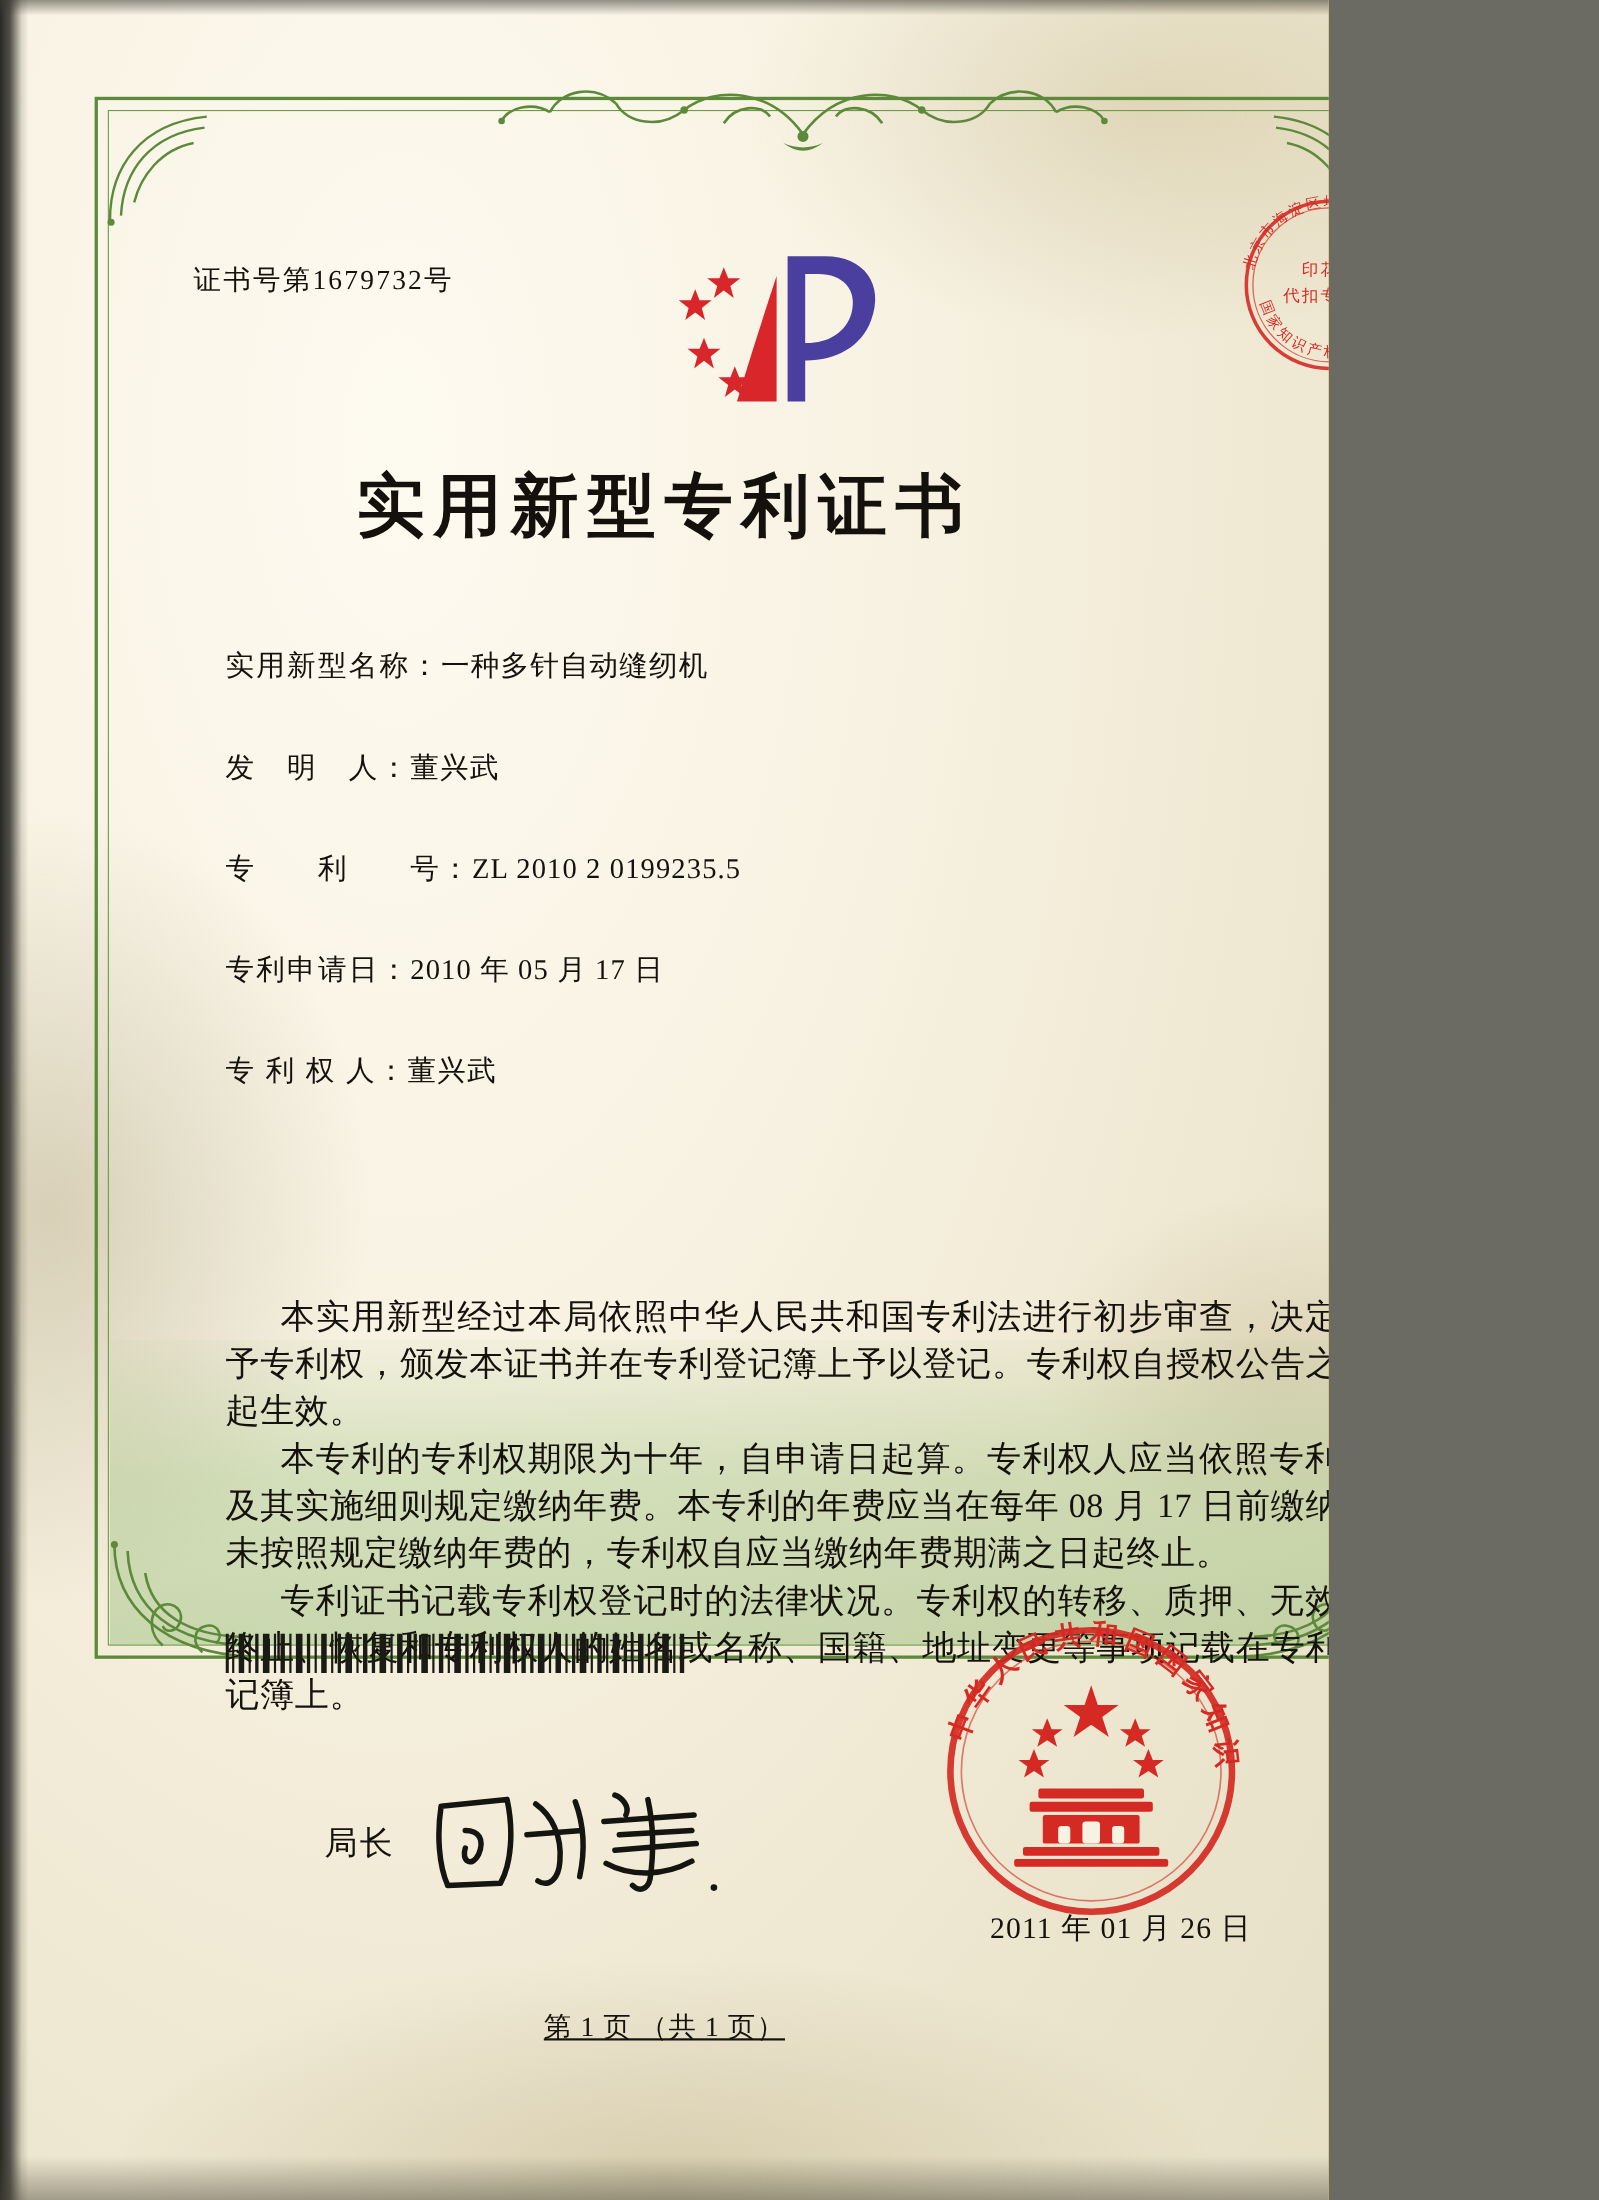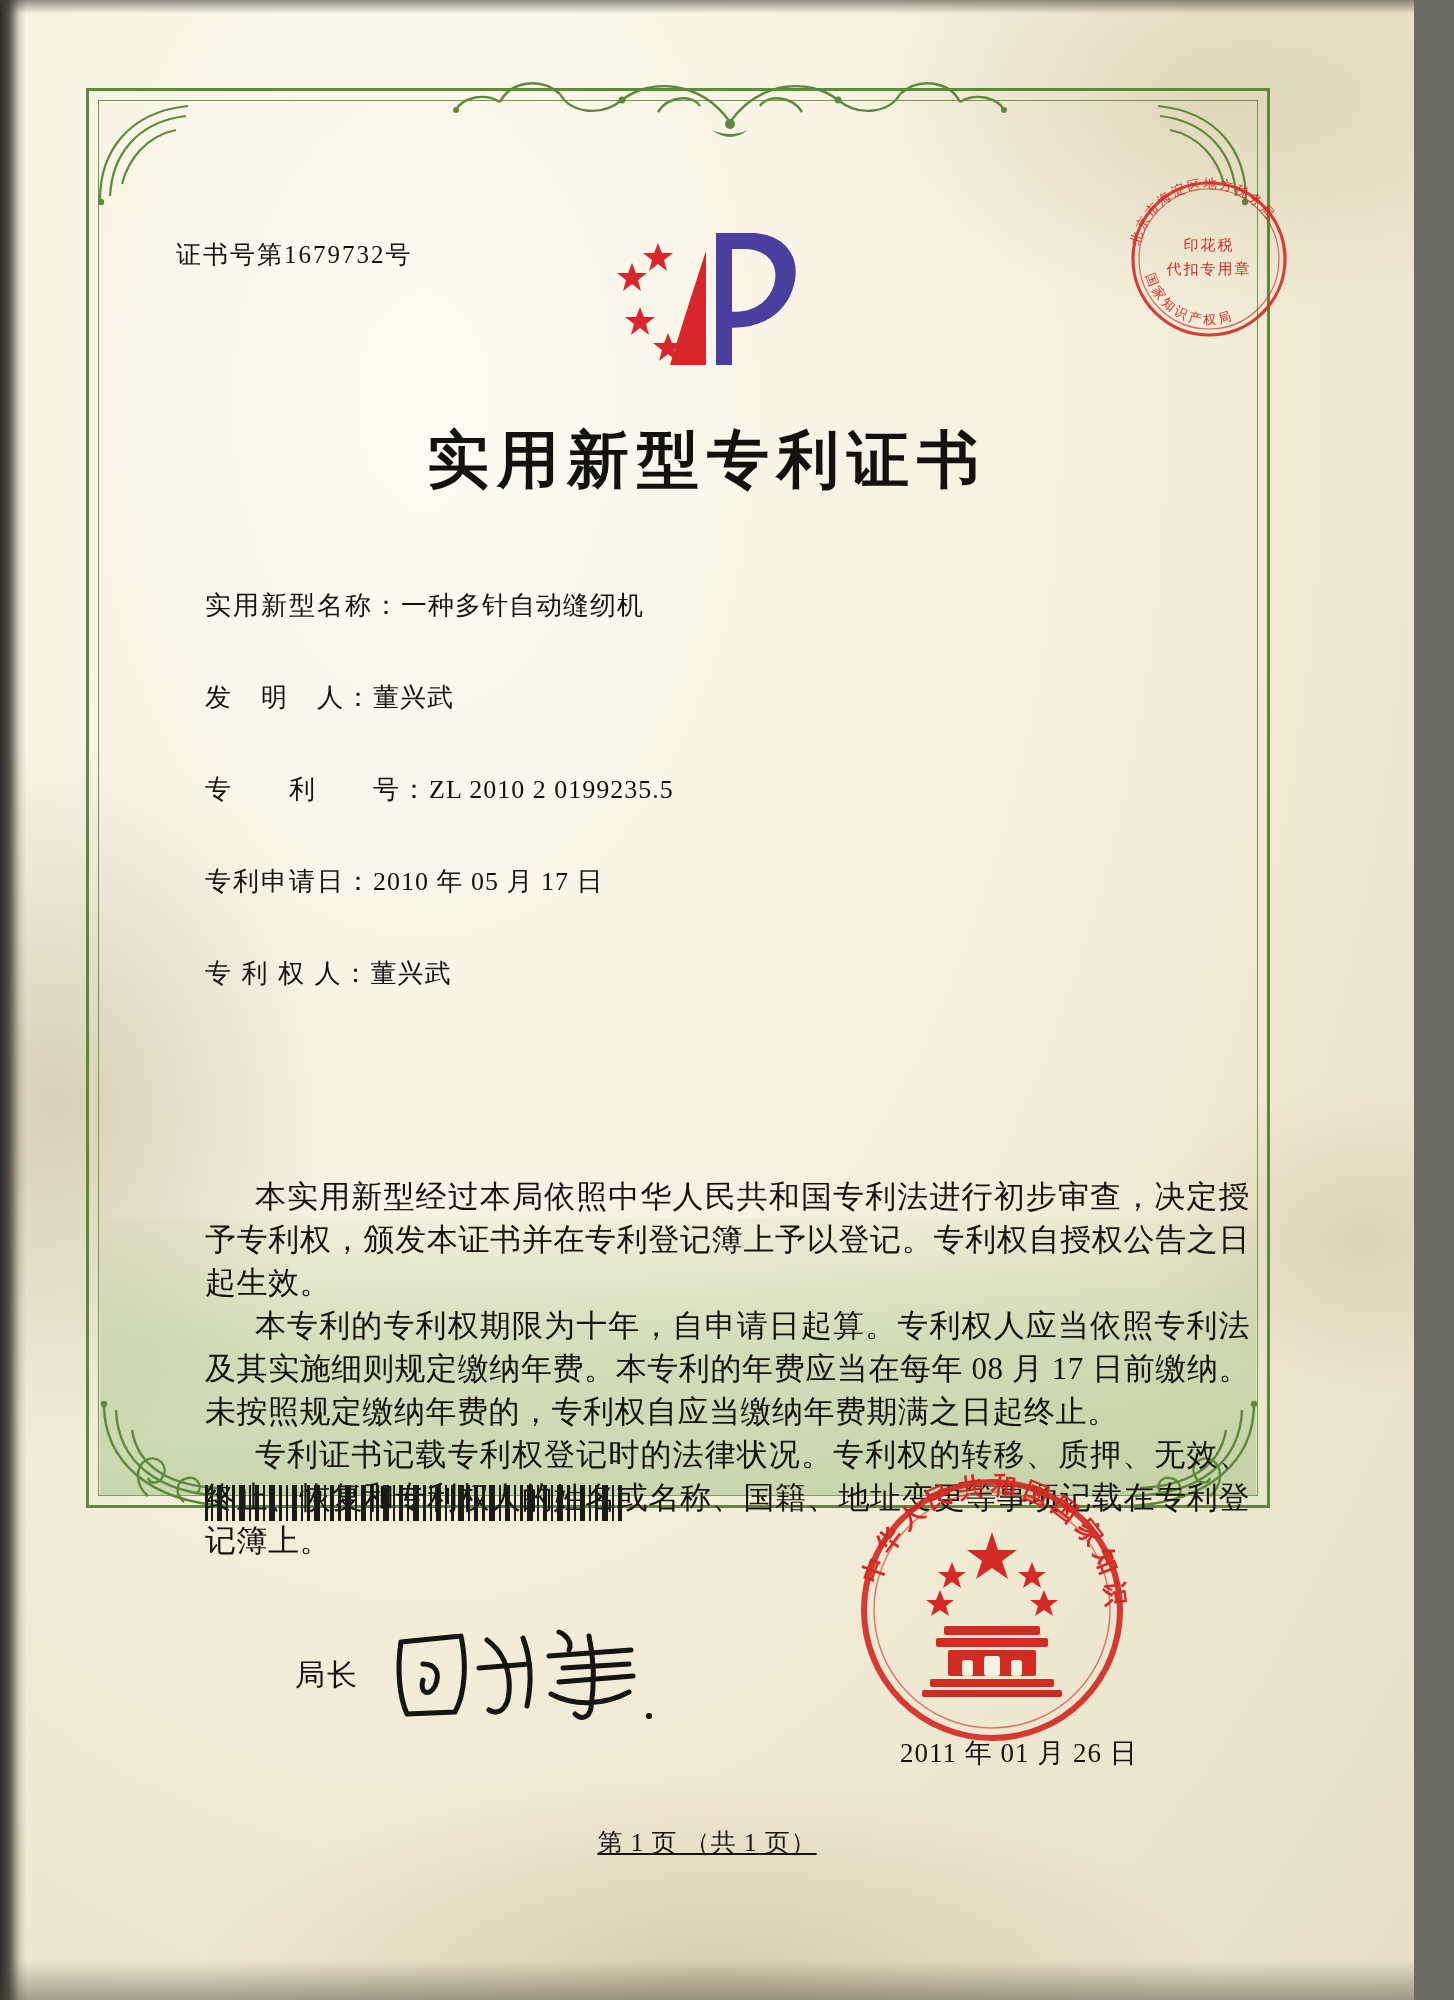--- a/index.html
+++ b/index.html
@@ -5,21 +5,21 @@
   html, body {
     margin: 0;
     padding: 0;
     background: #6b6b63;
   }
   body {
     font-family: "Liberation Serif", "DejaVu Serif", serif;
   }
   .page {
     position: relative;
-    width: 1414px;
+    width: 1208px;
     height: 2000px;
     overflow: hidden;
     background: #eab308;
   }
   
   .paper-bg {
     position: absolute;
     inset: 0;
     background:
       radial-gradient(ellipse at 30% 20%, #fdfaf0 0%, #f7f2e2 38%, #efe8d2 68%, #e6dfc6 100%);

